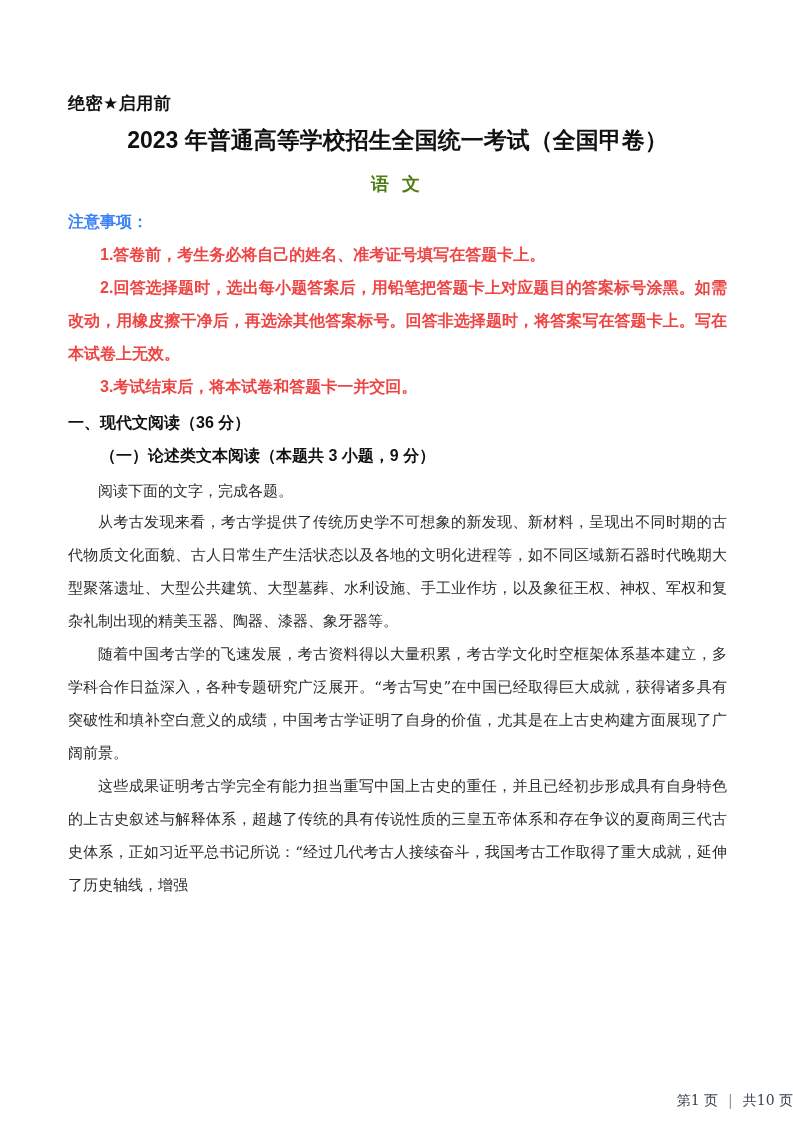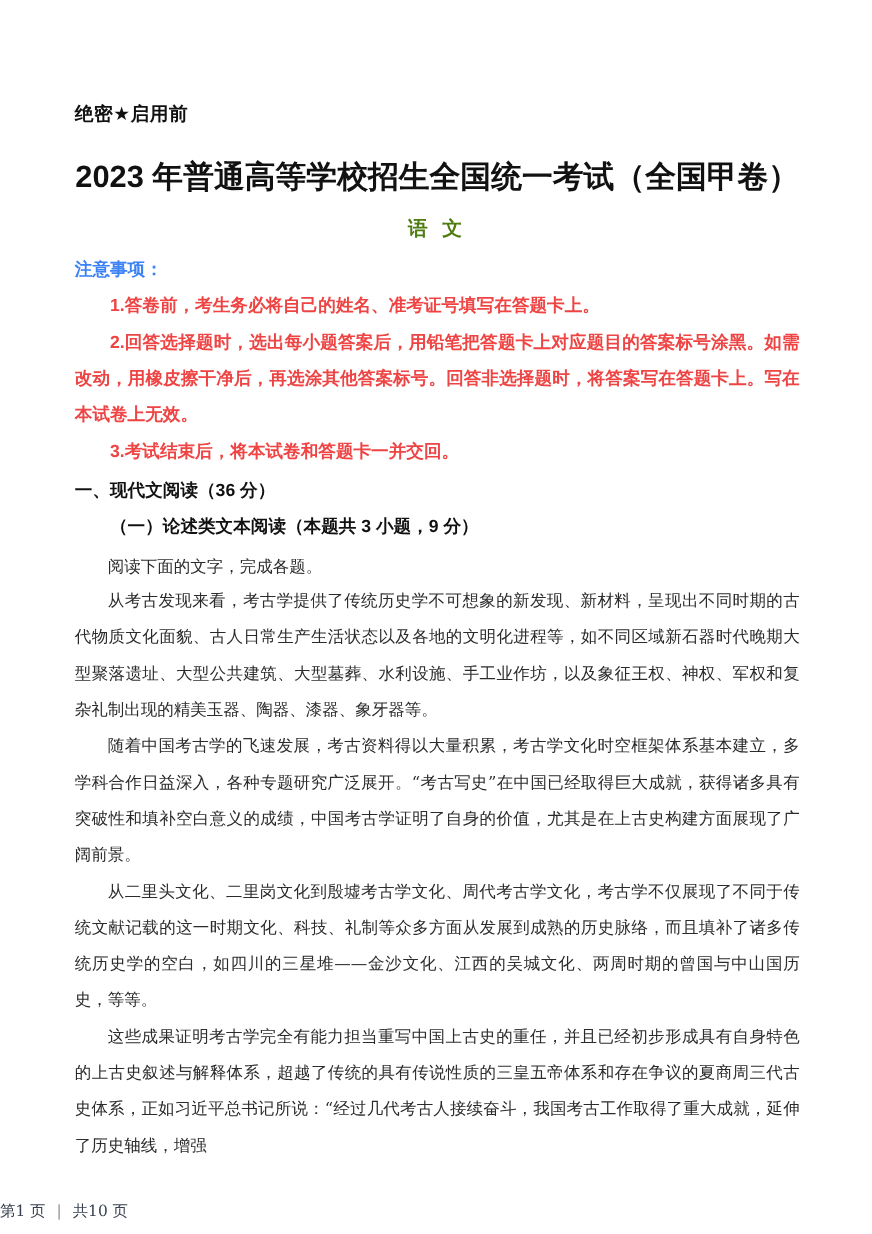--- a/index.html
+++ b/index.html
@@ -20,23 +20,23 @@
     overflow: hidden;
     font-family: "Liberation Sans", "DejaVu Sans", sans-serif;
   }
   .classification {
     font-size: 17px;
     font-weight: 700;
     color: #111111;
     letter-spacing: 0.5px;
   }
   .title {
-    margin: 27px 0 0 0;
+    margin: 10px 0 0 0;
     text-align: center;
-    font-size: 28px;
+    font-size: 23px;
     font-weight: 700;
     color: #111111;
   }
   .subject {
     margin: 16px 0 10px 0;
     text-align: center;
     font-size: 18px;
     font-weight: 700;
     letter-spacing: 4px;
     color: #4d7c0f;
@@ -86,21 +86,21 @@
     font-size: 15px;
     line-height: 2.2;
     text-indent: 2em;
     text-align: justify;
   }
   .footer {
     position: absolute;
     left: 0;
     right: 0;
     bottom: 12px;
-    text-align: left;
+    text-align: right;
     font-size: 14px;
     color: #37414f;
     font-family: "DejaVu Serif", "Liberation Serif", serif;
   }
   .footer .sep {
     display: inline-block;
     margin: 0 10px;
     color: #8a9099;
   }
 </style>
@@ -128,21 +128,20 @@
   <div class="subsection-heading">（一）论述类文本阅读（本题共 3 小题，9 分）</div>
 
   <div class="passage">
     <p class="passage-intro">阅读下面的文字，完成各题。</p>
 
     <p class="passage-para">从考古发现来看，考古学提供了传统历史学不可想象的新发现、新材料，呈现出不同时期的古代物质文化面貌、古人日常生产生活状态以及各地的文明化进程等，如不同区域新石器时代晚期大型聚落遗址、大型公共建筑、大型墓葬、水利设施、手工业作坊，以及象征王权、神权、军权和复杂礼制出现的精美玉器、陶器、漆器、象牙器等。</p>
 
     <p class="passage-para">随着中国考古学的飞速发展，考古资料得以大量积累，考古学文化时空框架体系基本建立，多学科合作日益深入，各种专题研究广泛展开。“考古写史”在中国已经取得巨大成就，获得诸多具有突破性和填补空白意义的成绩，中国考古学证明了自身的价值，尤其是在上古史构建方面展现了广阔前景。</p>
 
 
-    <p class="passage-para">从二里头文化、二里岗文化到殷墟考古学文化、周代考古学文化，考古学不仅展现了不同于传统文献记载的这一时期文化、科技、礼制等众多方面从发展到成熟的历史脉络，而且填补了诸多传统历史学的空白，如四川的三星堆——金沙文化、江西的吴城文化、两周时期的曾国与中山国历史，等等。</p>
 
     <p class="passage-para">这些成果证明考古学完全有能力担当重写中国上古史的重任，并且已经初步形成具有自身特色的上古史叙述与解释体系，超越了传统的具有传说性质的三皇五帝体系和存在争议的夏商周三代古史体系，正如习近平总书记所说：“经过几代考古人接续奋斗，我国考古工作取得了重大成就，延伸了历史轴线，增强</p>
   </div>
 
   <div class="footer">
     <span>第1 页</span><span class="sep">|</span><span>共10 页</span>
   </div>
 
 </div>
 

